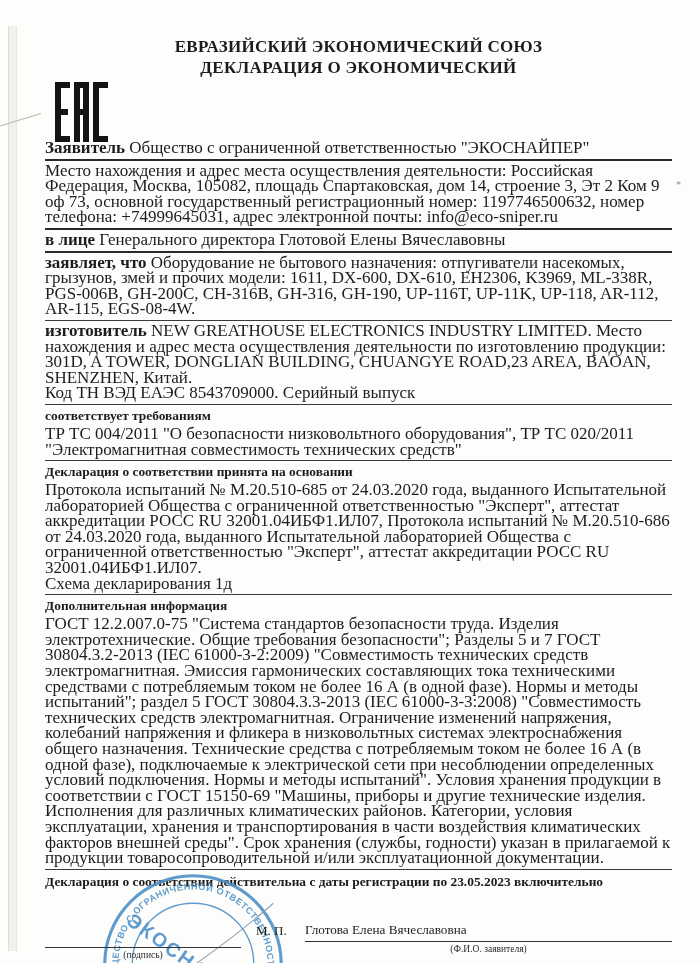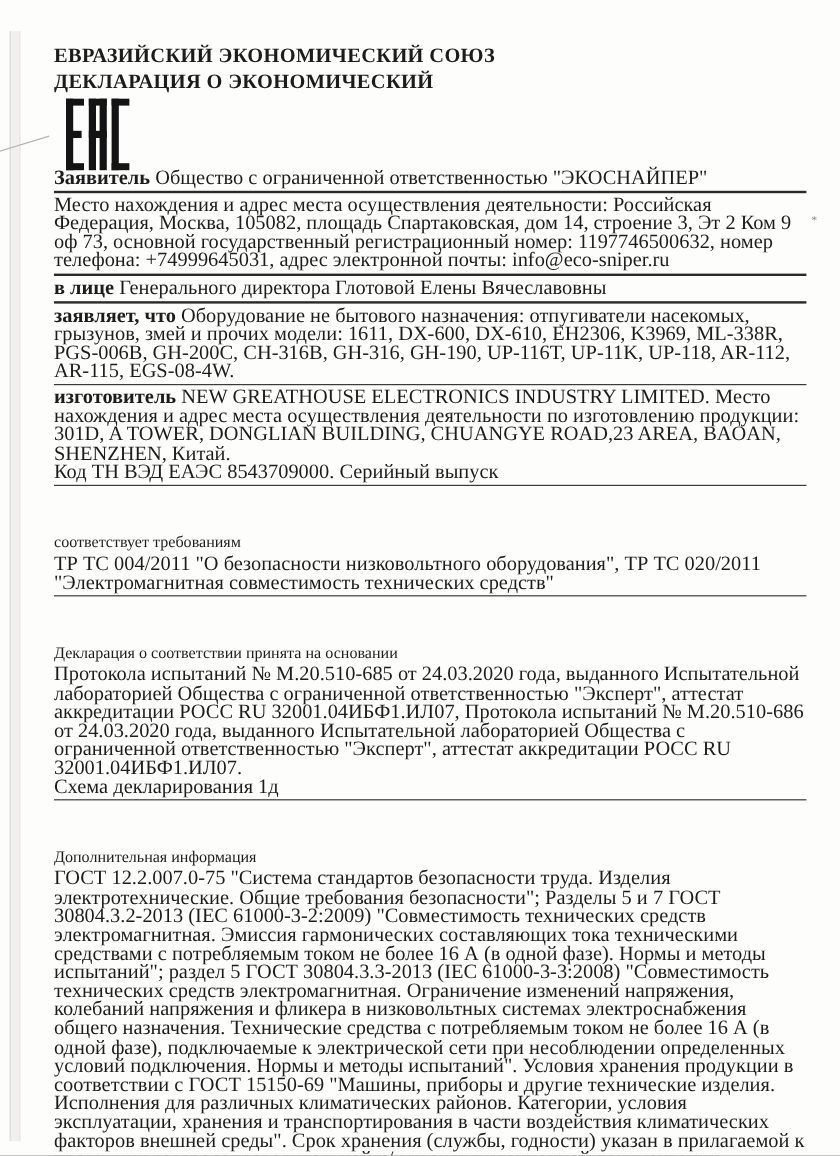--- a/index.html
+++ b/index.html
@@ -5,31 +5,31 @@
   html,body{margin:0;padding:0;background:#9a9a9a;}
   .page{position:relative;width:700px;height:963px;margin:0 auto;background:#fdfdfc;
         overflow:hidden;font-family:"Liberation Serif",serif;color:#1c1c1c;}
   
   .scan-strip{position:absolute;left:8px;top:26px;width:7px;height:925px;
               background:#f1f0ee;border-left:1px solid #dddbd7;border-right:1px solid #e7e5e1;}
   .scan-diag{position:absolute;left:-6px;top:120px;width:48px;height:1px;background:#b7b4ae;
              transform:rotate(-17deg);}
   .margin-mark{position:absolute;left:676px;top:179px;font-size:10px;color:#8a8a8a;}
   .content{position:absolute;left:45px;top:36px;width:627px;}
-  .title{ font-weight:bold;font-size:17px;line-height:21px;letter-spacing:.3px;}
+  .title{ text-align:center;font-weight:bold;font-size:17px;line-height:21px;letter-spacing:.3px;}
   .eac-logo{position:absolute;left:55px;top:82px;width:53px;height:60px;}
   .eac-logo rect{fill:#141414;}
   .gap-logo{height:60px;}
   p.row{margin:0;font-size:17px;line-height:15.6px;text-align:left;}
   .just{text-align:justify;font-family:Liberation Serif, serif;}
   .sec{padding:2px 0 3px 0;}
   .b-thick{border-bottom:2px solid #2a2a2a;}
   .b-thin{border-bottom:1.5px solid #3a3a3a;}
   b.lbl{font-weight:bold;}
-  .hdr{font-weight:normal;font-size:13.4px;line-height:16px;padding-top:3px;margin-top:36px;}
+  .hdr{font-weight:bold;font-size:13.4px;line-height:16px;padding-top:3px;}
   .validity{font-weight:bold;font-size:13.4px;line-height:16px;padding-top:4px;}
   
   .sigblock{position:relative;height:112px;}
   .stampwrap{position:absolute;left:50px;top:-24px;width:196px;height:196px;opacity:.88;}
   .st-ring{fill:none;stroke:#4a8fc7;}
   .ring-outer{stroke-width:3.2;}
   .ring-inner{stroke-width:1.4;}
   .st-ring-text{fill:#4a8fc7;font-family:"Liberation Sans",sans-serif;font-size:9.3px;letter-spacing:.6px;font-weight:bold;}
   .st-center{fill:#4a8fc7;font-family:"Liberation Sans",sans-serif;font-size:20px;font-weight:bold;letter-spacing:2px;}
   .sig-stroke{fill:none;stroke:#7d92ab;stroke-width:1.1;}

